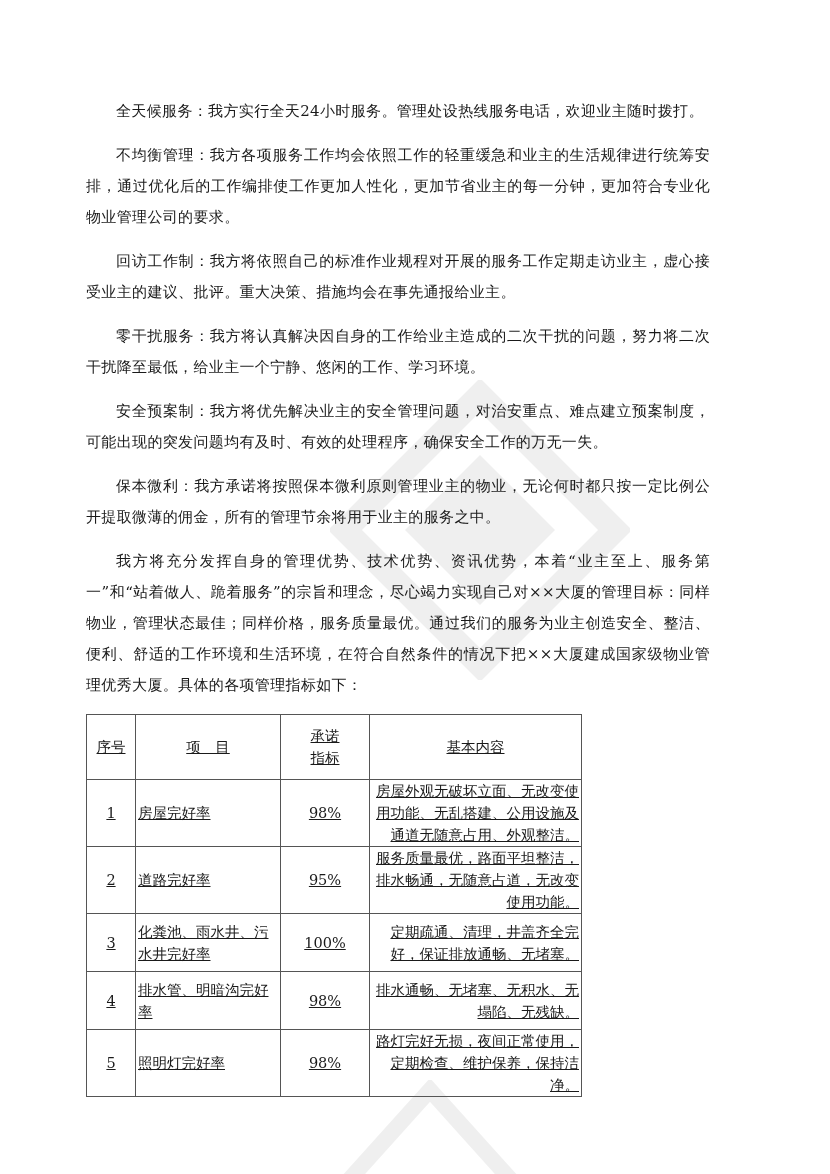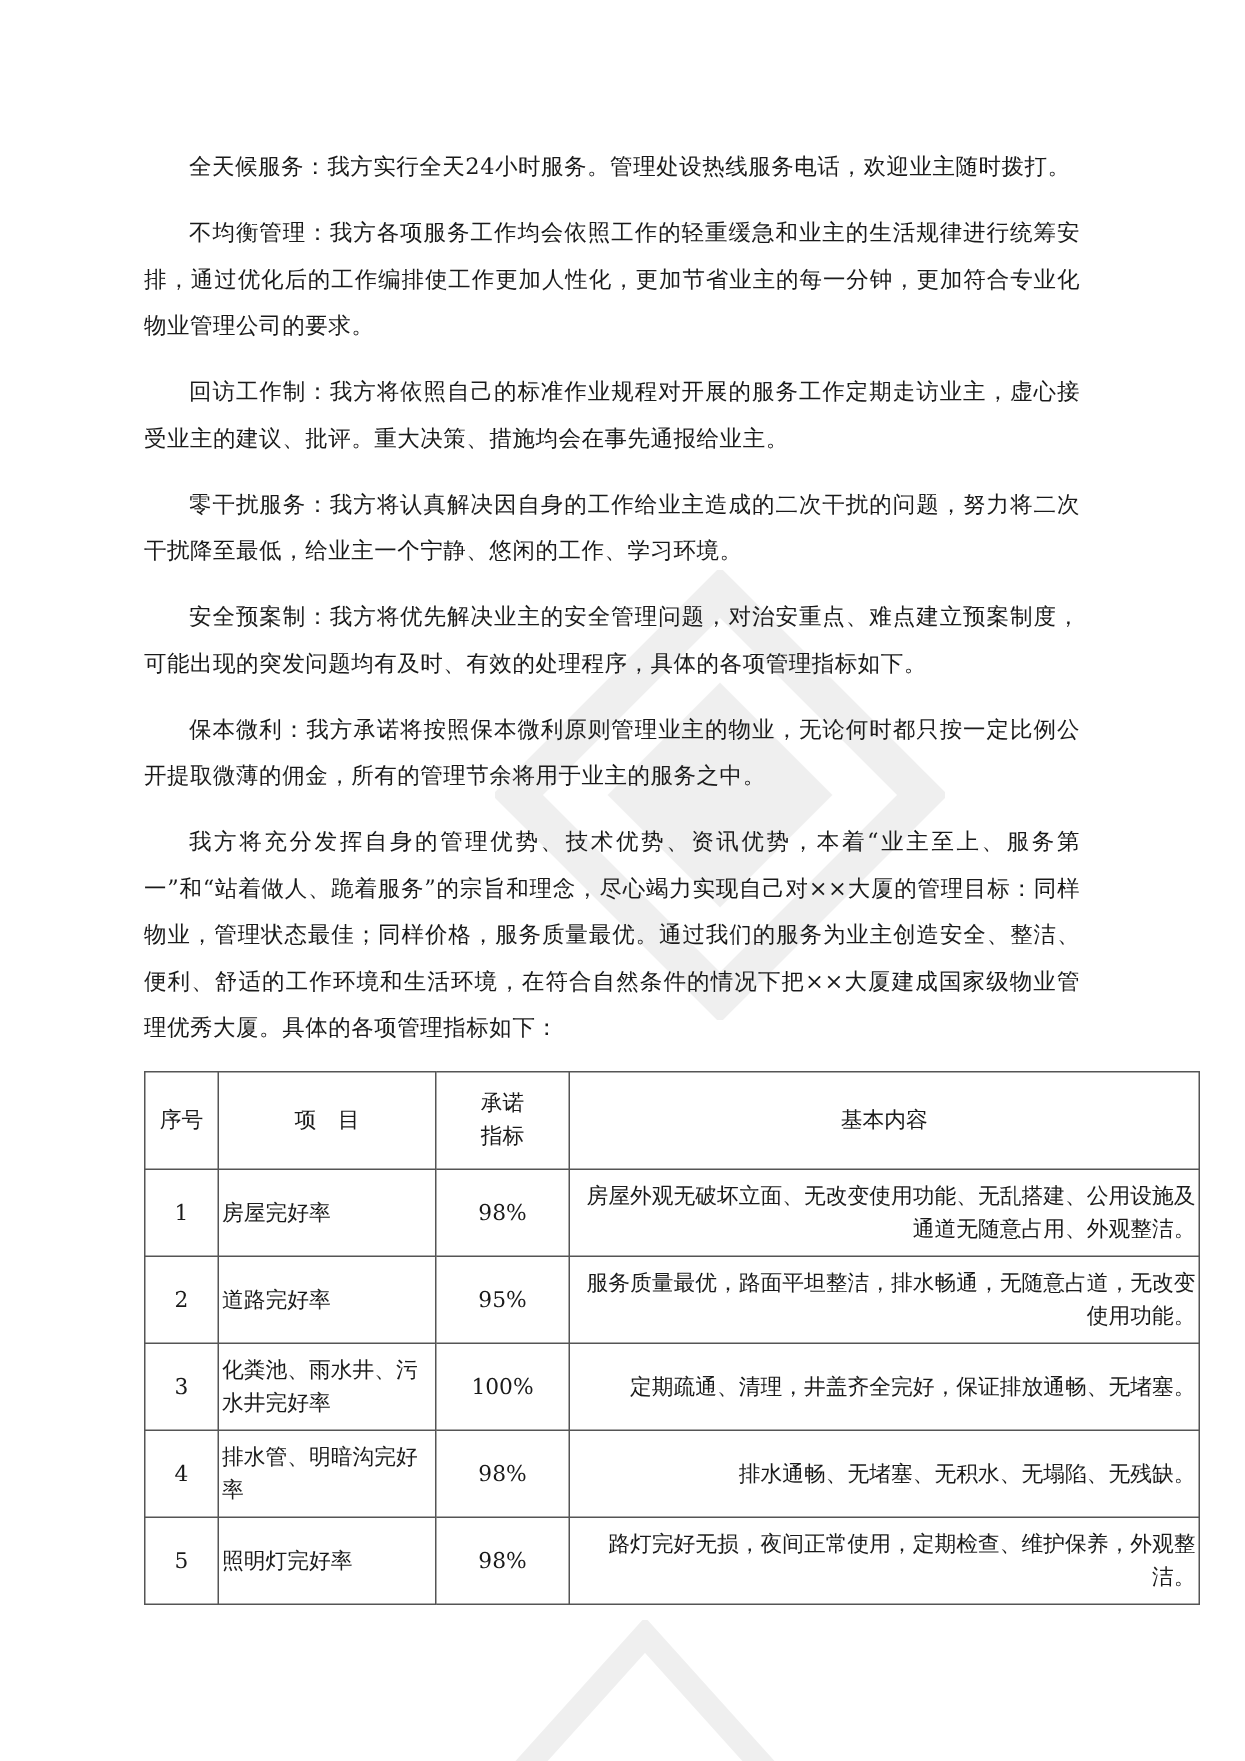--- a/index.html
+++ b/index.html
@@ -9,33 +9,33 @@
     color: #1a1a1a;
   }
   .watermark {
     position: absolute; left: 330px; top: 380px; width: 300px; height: 300px;
     opacity: 0.06; pointer-events: none;
   }
   .watermark2 {
     position: absolute; left: 330px; top: 1080px; width: 200px; height: 120px;
     opacity: 0.06; pointer-events: none;
   }
-  .page { position: absolute; left: 96px; top: 96px; width: 624px; }
+  .page { position: absolute; left: 86px; top: 96px; width: 624px; }
   p.para {
     margin: 0 0 13px 0; font-size: 15px; line-height: 31px;
     text-indent: 30px; text-align: justify; letter-spacing: 0.35px;
   }
   h3.section {
     margin: 2px 0 10px 0; font-size: 15px; font-weight: bold; line-height: 28px;
     padding-left: 14px; letter-spacing: 0.5px;
     font-family: "DejaVu Sans", "Liberation Sans", sans-serif;
   }
   table.metrics {
-    border-collapse: collapse; width: 704px; margin-top: 6px;
-    font-size: 14.5px; line-height: 22px;
+    border-collapse: collapse; width: 496px; margin-top: 6px;
+    font-size: 14.5px; line-height: 22px; text-decoration: underline;
   }
   table.metrics th, table.metrics td {
     border: 1.3px solid #555; padding: 0 2px; vertical-align: middle;
   }
   table.metrics th { font-weight: normal; height: 64px; text-align: center; }
   table.metrics td { height: 57px; }
   .c-no { width: 44px; text-align: center; }
   .c-item { width: 140px; text-align: left; }
   .c-target { width: 84px; text-align: center; }
   .c-content { text-align: right; }
@@ -50,21 +50,21 @@
 </svg>
 <svg class="watermark2" viewBox="0 0 100 60">
   <polygon points="50,5 95,55 5,55" fill="none" stroke="#000" stroke-width="8"></polygon>
 </svg>
 
 <div class="page">
   <p class="para">全天候服务：我方实行全天24小时服务。管理处设热线服务电话，欢迎业主随时拨打。</p>
   <p class="para">不均衡管理：我方各项服务工作均会依照工作的轻重缓急和业主的生活规律进行统筹安排，通过优化后的工作编排使工作更加人性化，更加节省业主的每一分钟，更加符合专业化物业管理公司的要求。</p>
   <p class="para">回访工作制：我方将依照自己的标准作业规程对开展的服务工作定期走访业主，虚心接受业主的建议、批评。重大决策、措施均会在事先通报给业主。</p>
   <p class="para">零干扰服务：我方将认真解决因自身的工作给业主造成的二次干扰的问题，努力将二次干扰降至最低，给业主一个宁静、悠闲的工作、学习环境。</p>
-  <p class="para">安全预案制：我方将优先解决业主的安全管理问题，对治安重点、难点建立预案制度，可能出现的突发问题均有及时、有效的处理程序，具体的各项管理指标如下。</p>
+  <p class="para">安全预案制：我方将优先解决业主的安全管理问题，对治安重点、难点建立预案制度，可能出现的突发问题均有及时、有效的处理程序，确保安全工作的万无一失。</p>
   <p class="para">保本微利：我方承诺将按照保本微利原则管理业主的物业，无论何时都只按一定比例公开提取微薄的佣金，所有的管理节余将用于业主的服务之中。</p>
 
   <p class="para">我方将充分发挥自身的管理优势、技术优势、资讯优势，本着“业主至上、服务第一”和“站着做人、跪着服务”的宗旨和理念，尽心竭力实现自己对××大厦的管理目标：同样物业，管理状态最佳；同样价格，服务质量最优。通过我们的服务为业主创造安全、整洁、便利、舒适的工作环境和生活环境，在符合自然条件的情况下把××大厦建成国家级物业管理优秀大厦。具体的各项管理指标如下：</p>
 
   <table class="metrics">
     <thead>
       <tr>
         <th class="c-no">序号</th>
         <th class="c-item">项　目</th>
         <th class="c-target">
@@ -96,17 +96,17 @@
       <tr>
         <td class="c-no">4</td>
         <td class="c-item">排水管、明暗沟完好率</td>
         <td class="c-target">98%</td>
         <td class="c-content">排水通畅、无堵塞、无积水、无塌陷、无残缺。</td>
       </tr>
       <tr>
         <td class="c-no">5</td>
         <td class="c-item">照明灯完好率</td>
         <td class="c-target">98%</td>
-        <td class="c-content">路灯完好无损，夜间正常使用，定期检查、维护保养，外观整洁。</td>
+        <td class="c-content">路灯完好无损，夜间正常使用，定期检查、维护保养，保持洁净。</td>
       </tr>
     </tbody>
   </table>
 </div>
 
 </body></html>

